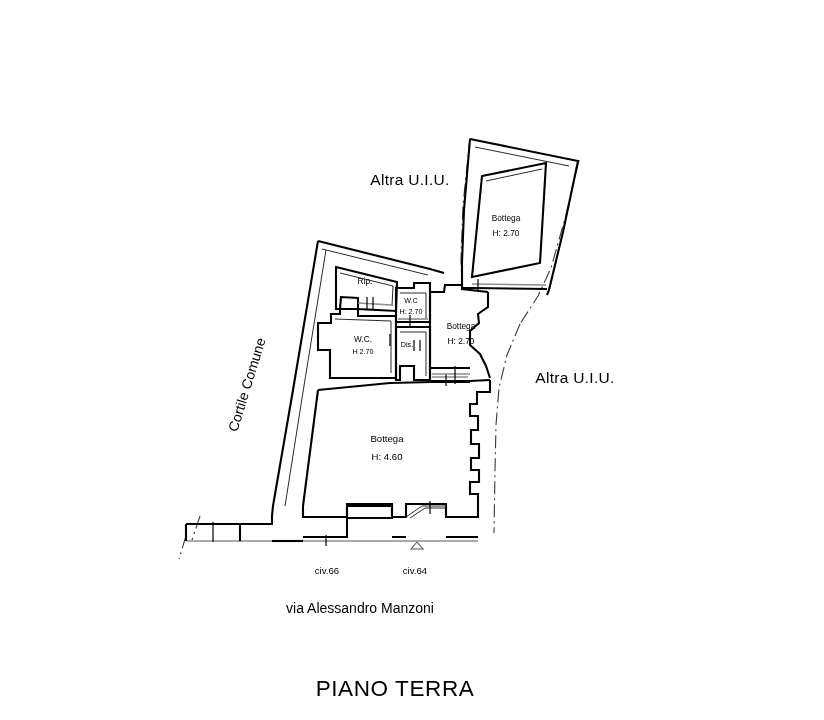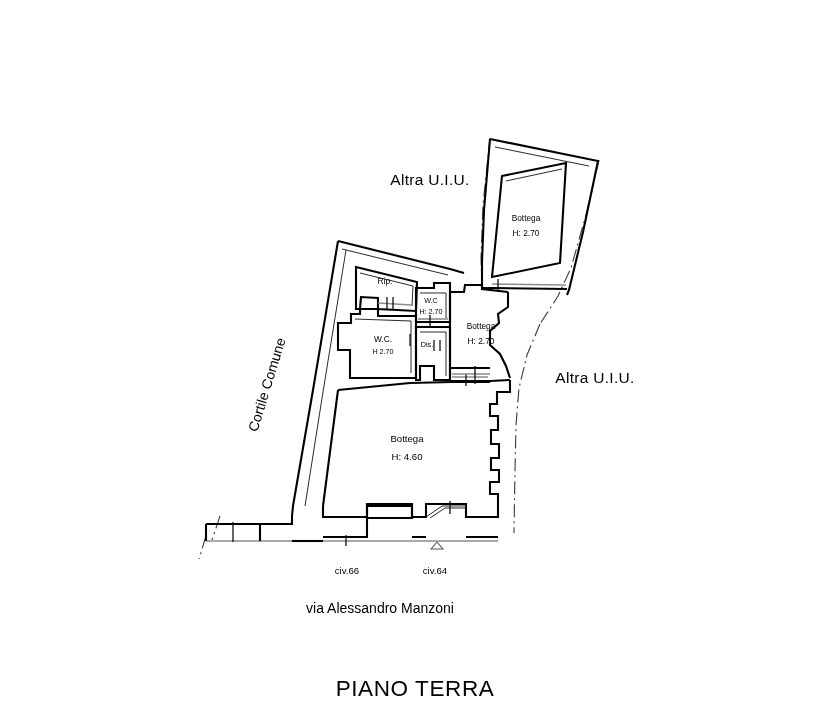--- a/index.html
+++ b/index.html
@@ -11,21 +11,20 @@
   body {
     font-family: "Liberation Sans", sans-serif;
     color: #000000;
   }
   #plan-page {
     position: relative;
     width: 740px;
     height: 720px;
     background: #ffffff;
     overflow: hidden;
-    margin-left: 20px;
   }
   #plan-svg {
     position: absolute;
     left: 0;
     top: 0;
     width: 824px;
     height: 720px;
     display: block;
   }
   

